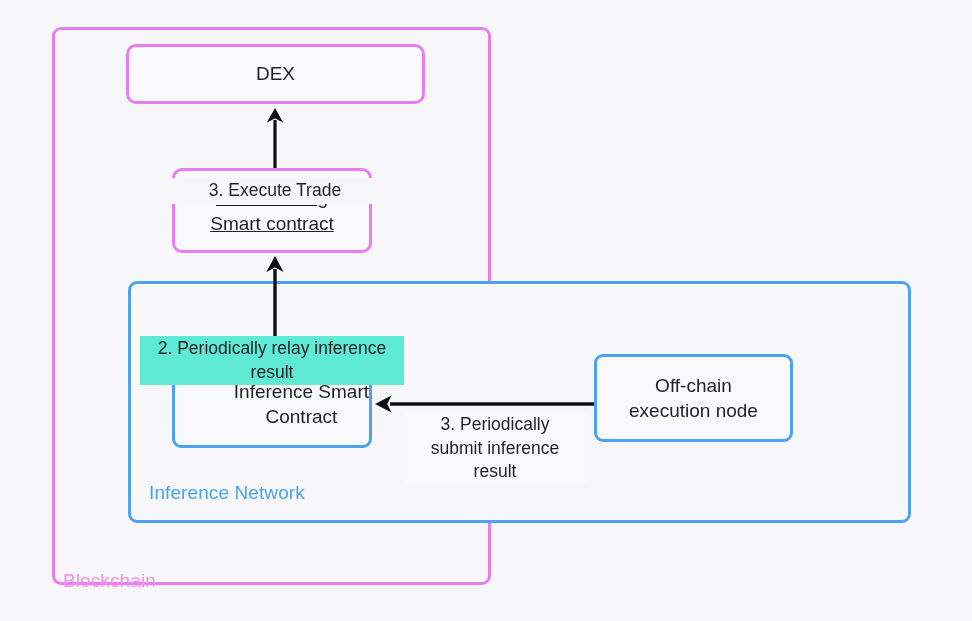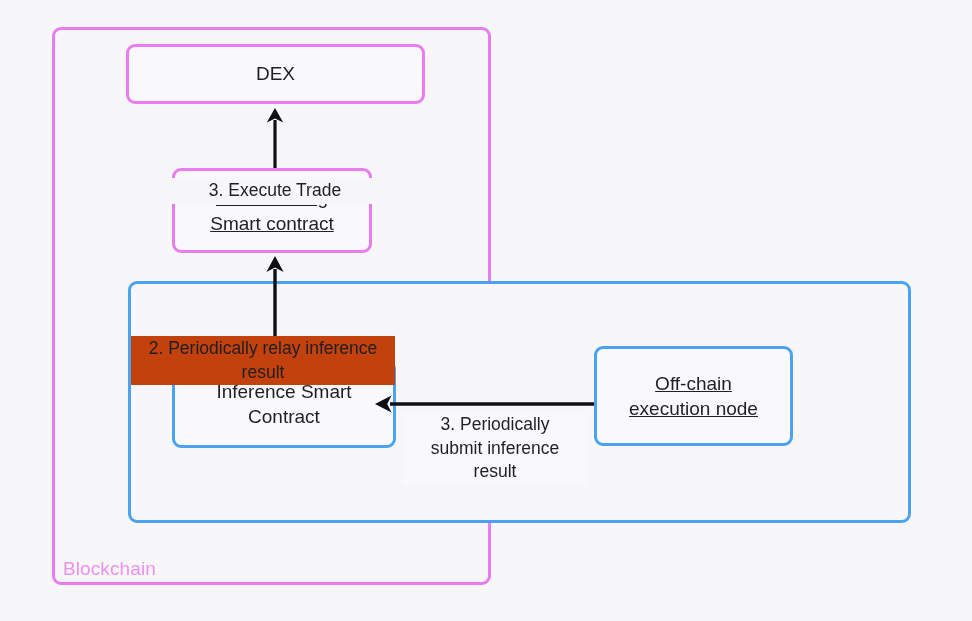--- a/index.html
+++ b/index.html
@@ -48,21 +48,21 @@
 
   .group-label {
     position: absolute;
     font-size: 19px;
     letter-spacing: 0.1px;
     white-space: nowrap;
     z-index: 9;
   }
   #blockchain-label {
     left: 63px;
-    top: 558px;
+    top: 570px;
     color: #ef8ff2;
   }
   #inference-label {
     left: 149px;
     top: 482px;
     color: #4ba3f0;
   }
 
   
   .node {
@@ -74,41 +74,41 @@
     background: #f9f9fc;
     display: flex;
     align-items: center;
     justify-content: center;
     text-align: center;
     color: #1f1f24;
     font-size: 19px;
     line-height: 1.32;
     z-index: 6;
   }
-  .node.pink  { border-color: #e87cf0; }
+  .node.pink  { border-color: #e87cf0; border-radius: 10px; }
   .node.blue  { border-color: #4ba3f0; }
 
   #node-dex {
     left: 126px; top: 44px;
     width: 299px; height: 60px;
   }
   #node-base-trading {
     left: 172px; top: 168px;
     width: 200px; height: 85px;
   }
   #node-inference-contract {
     left: 172px; top: 360px;
-    width: 224px; height: 88px;
+    width: 200px; height: 88px;
     z-index: 7;
+    justify-content: flex-end;
   }
   #node-offchain {
-    left: 594px; top: 346px;
-    width: 199px; height: 100px;
+    left: 594px; top: 354px;
+    width: 199px; height: 88px;
     z-index: 7;
-    text-decoration: underline;
   }
 
   
   .connector {
     position: absolute;
     z-index: 5;
   }
   .connector.over { z-index: 8; }
   .connector svg { display: block; overflow: visible; }
 
@@ -124,43 +124,44 @@
     margin-top: 47px;
   }
   #label-execute-trade {
     left: 155px;
     top: 131px;
     width: 240px;
     background: #f7f7fa;
     padding: 1px 0;
   }
   #label-relay {
-    left: 131px;
+    left: 140px;
     top: 289px;
     width: 264px;
-    background: #c2410c;
+    background: #5eead4;
     padding: 1px 0;
   }
   #label-submit {
     left: 403px;
     top: 365px;
     width: 184px;
     background: #f9f9fc;
     padding: 1px 0;
   }
 </style>
 </head>
 <body>
 
 <div id="stage">
 
   <div class="group" id="blockchain-group"></div>
   <div class="group-label" id="blockchain-label">Blockchain</div>
 
   <div class="group" id="inference-group"></div>
+  <div class="group-label" id="inference-label">Inference Network</div>
 
   <div class="connector" id="connector-execute-trade" style="left:262px; top:106px;">
     <svg width="26" height="64" viewBox="0 0 26 64" aria-hidden="true">
       <line x1="13" y1="62" x2="13" y2="14" stroke="#101014" stroke-width="3.2" stroke-linecap="butt"></line>
       <path d="M13 2 L21.2 16.5 L13 12.4 L4.8 16.5 Z" fill="#101014"></path>
     </svg>
   </div>
 
   <div class="connector" id="connector-relay" style="left:262px; top:255px;">
     <svg width="26" height="108" viewBox="0 0 26 108" aria-hidden="true">

